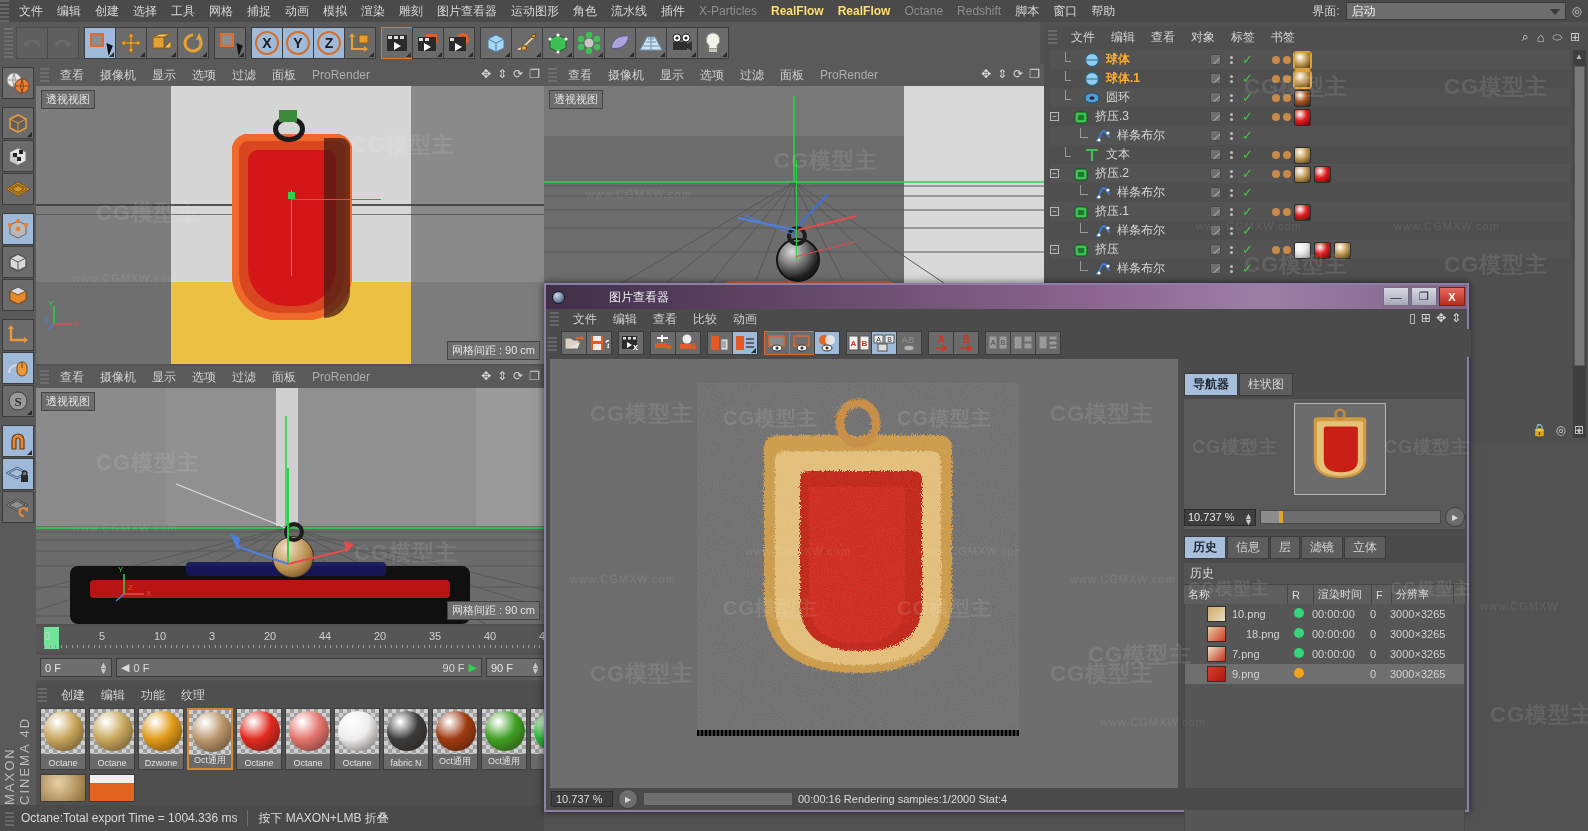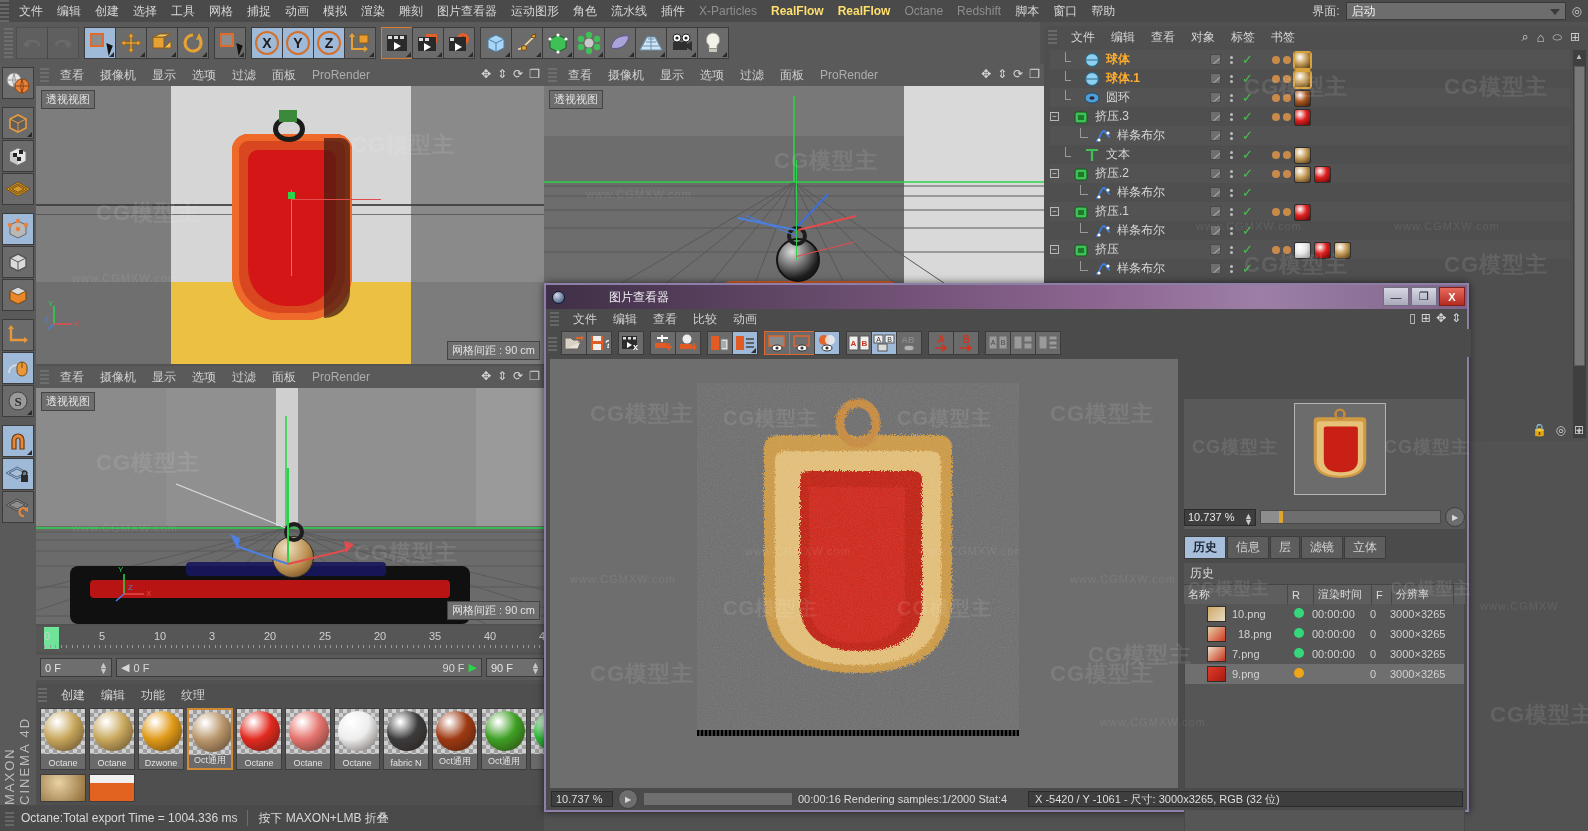--- a/index.html
+++ b/index.html
@@ -705,21 +705,21 @@
 </div>
 
 <div id="timeline">
   <div id="playhead"></div>
   <div id="tlruler">
       <span class="tick" style="left: 0px;">0</span>
       <span class="tick" style="left: 55px;">5</span>
       <span class="tick" style="left: 110px;">10</span>
       <span class="tick" style="left: 165px;">3</span>
       <span class="tick" style="left: 220px;">20</span>
-      <span class="tick" style="left: 275px;">25</span>
+      <span class="tick" style="left: 275px;">44</span>
       <span class="tick" style="left: 330px;">20</span>
       <span class="tick" style="left: 385px;">35</span>
       <span class="tick" style="left: 440px;">40</span>
       <span class="tick" style="left: 495px;">45</span>
       <span class="minitick" style="left: 0px;"></span>
       <span class="minitick" style="left: 5.5px;"></span>
       <span class="minitick" style="left: 11px;"></span>
       <span class="minitick" style="left: 16.5px;"></span>
       <span class="minitick" style="left: 22px;"></span>
       <span class="minitick" style="left: 27.5px;"></span>
@@ -1466,20 +1466,24 @@
     </div>
     <span class="wm" style="left:40px;top:40px;">CG模型主</span>
     <span class="wm" style="left:500px;top:40px;">CG模型主</span>
     <span class="wm" style="left:40px;top:300px;">CG模型主</span>
     <span class="wm" style="left:500px;top:300px;">CG模型主</span>
     <span class="wm sm" style="left:20px;top:170px;">www.CGMXW.com</span>
     <span class="wm sm" style="left:520px;top:170px;">www.CGMXW.com</span>
   </div>
 
   <div id="pvright" style="left:638px;top:88px;width:283px;height:418px;">
+    <div class="pvtabs" id="navtabs">
+        <span class="pvtab act">导航器</span>
+        <span class="pvtab">柱状图</span>
+      </div>
     <div id="navbox">
       <div id="navthumb">
         <svg width="90" height="90" viewBox="0 0 322 353" preserveAspectRatio="none">
           <rect width="322" height="353" fill="#6c6c6c"></rect>
           <path d="M67 66 q0 -14 14 -14 h160 q14 0 14 14 v150 q0 74 -94 74 q-94 0 -94 -74 z" fill="#cf9a43"></path>
           <path d="M78 78 q0 -10 11 -10 h144 q11 0 11 10 v142 q0 62 -83 62 q-83 0 -83 -62 z" fill="#e7c177"></path>
           <path d="M103 96 q0 -8 9 -8 h104 q9 0 9 8 v124 q0 48 -61 48 q-61 0 -61 -48 z" fill="#c82015"></path>
           <ellipse cx="161" cy="40" rx="16" ry="18" fill="none" stroke="#c98a3a" stroke-width="9"></ellipse>
         </svg>
       </div>
@@ -1520,21 +1524,21 @@
             <span class="hthumbimg" style="background:linear-gradient(135deg,#cfa96a,#e8dcc0)"></span>
             <span style="width:60px;padding-left:6px;">10.png</span>
             <span style="width:26px;text-align:center;"><span class="dot" style="background:#34d87a"></span></span>
             <span style="width:58px;">00:00:00</span>
             <span style="width:20px;">0</span>
             <span style="width:68px;">3000×3265</span>
           </div>
           <div class="hrow">
             <span style="width:22px;display:inline-block;"></span>
             <span class="hthumbimg" style="background:linear-gradient(135deg,#e6cfa8,#d03a22)"></span>
-            <span style="width:60px;padding-left:12px;">18.png</span>
+            <span style="width:60px;padding-left:20px;">18.png</span>
             <span style="width:26px;text-align:center;"><span class="dot" style="background:#34d87a"></span></span>
             <span style="width:58px;">00:00:00</span>
             <span style="width:20px;">0</span>
             <span style="width:68px;">3000×3265</span>
           </div>
           <div class="hrow">
             <span style="width:22px;display:inline-block;"></span>
             <span class="hthumbimg" style="background:linear-gradient(135deg,#efe2c8,#c43018)"></span>
             <span style="width:60px;padding-left:6px;">7.png</span>
             <span style="width:26px;text-align:center;"><span class="dot" style="background:#34d87a"></span></span>
@@ -1557,20 +1561,19 @@
     <span class="wm" style="left:206px;top:204px;font-size:17px;">CG模型主</span>
   </div>
 
   <div id="pvstatus">
     <span class="field" style="width:62px;">
       <span>10.737 %</span>
     </span>
     <span class="rndbtn">▶</span>
     <span id="pvprog"></span>
     <span class="pvstxt">00:00:16 Rendering samples:1/2000 Stat:4</span>
-    <span id="pvinfo">X -5420 / Y -1061 - 尺寸: 3000x3265, RGB (32 位)</span>
   </div>
 </div>
 
 <span class="wm" style="left:1088px;top:640px;">CG模型主</span>
 <span class="wm sm" style="left:1100px;top:672px;">www.CGMXW.com</span>
 <span class="wm" style="left:1490px;top:700px;">CG模型主</span>
 <span class="wm sm" style="left:1480px;top:556px;">www.CGMXW</span>
 
 </body></html>

